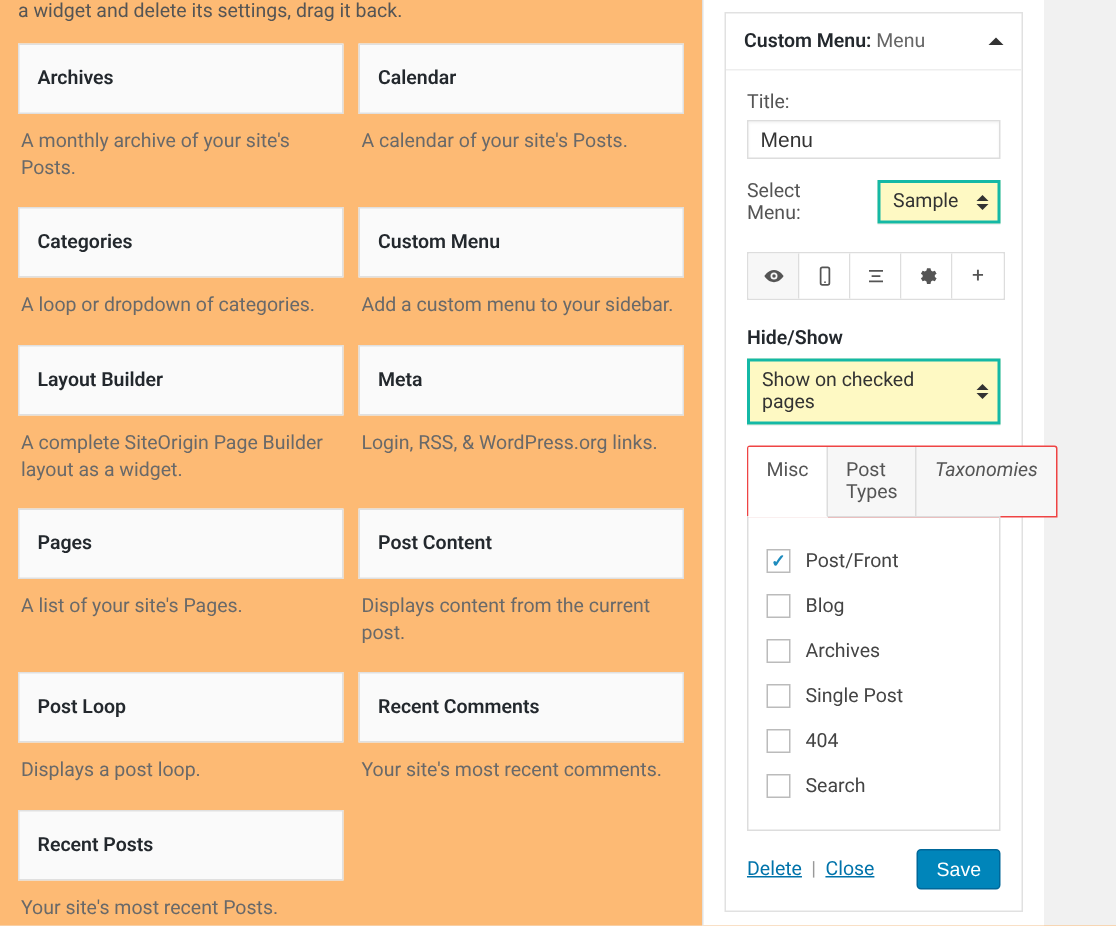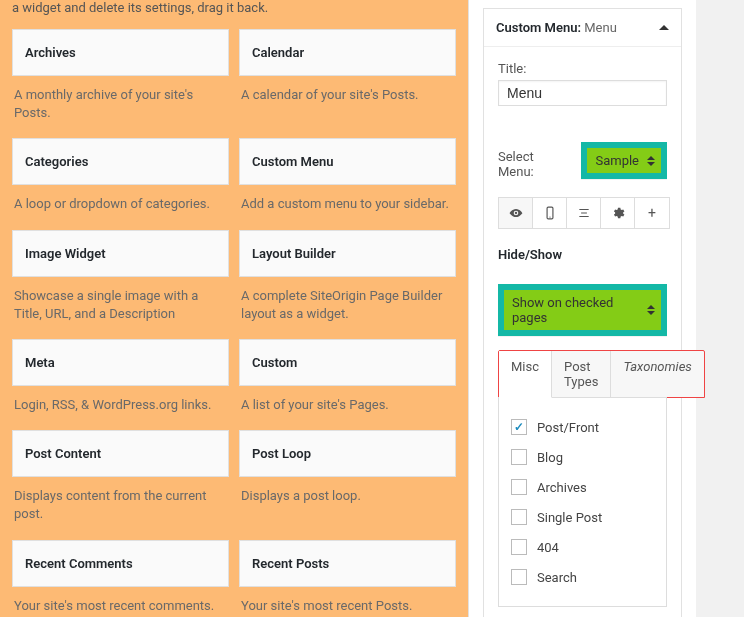--- a/index.html
+++ b/index.html
@@ -98,30 +98,29 @@
       width: 100%;
       padding: 4px 8px;
       font-size: 14px;
       border: 1px solid #ddd;
       box-shadow: inset 0 1px 2px rgba(0,0,0,0.05);
       background: #fff;
       color: #333;
     }
     .row-inline {
       display: flex;
-      align-items: flex-end;
+      align-items: flex-start;
       gap: 23px;
       margin-top: 14px;
     }
     .select-wrap {
       position: relative;
-      border: 6px solid #14b8a6;
-      background: #84cc16;
+      border: 2px solid #14b8a6;
+      background: #fef9c3;
       box-shadow: 0 1px 0 rgba(0,0,0,0.05);
-      margin-top: 22px;
     }
     .select-wrap.small {
       width: 94px;
     }
     .select-wrap.full {
       width: 100%;
     }
     .select-value {
       padding: 5px 22px 5px 8px;
       font-size: 13px;
@@ -285,39 +284,33 @@
       <div class="widget-desc">A loop or dropdown of categories.</div>
     </div>
     <div class="widget-item">
       <div class="widget-header">
           <div class="widget-title">Custom Menu</div>
         </div>
       <div class="widget-desc">Add a custom menu to your sidebar.</div>
     </div>
     <div class="widget-item">
       <div class="widget-header">
-          <div class="widget-title">Image Widget</div>
-        </div>
-      <div class="widget-desc">Showcase a single image with a Title, URL, and a Description</div>
-    </div>
-    <div class="widget-item">
-      <div class="widget-header">
           <div class="widget-title">Layout Builder</div>
         </div>
       <div class="widget-desc">A complete SiteOrigin Page Builder layout as a widget.</div>
     </div>
     <div class="widget-item">
       <div class="widget-header">
           <div class="widget-title">Meta</div>
         </div>
       <div class="widget-desc">Login, RSS, &amp; WordPress.org links.</div>
     </div>
     <div class="widget-item">
       <div class="widget-header">
-          <div class="widget-title">Custom</div>
+          <div class="widget-title">Pages</div>
         </div>
       <div class="widget-desc">A list of your site's Pages.</div>
     </div>
     <div class="widget-item">
       <div class="widget-header">
           <div class="widget-title">Post Content</div>
         </div>
       <div class="widget-desc">Displays content from the current post.</div>
     </div>
     <div class="widget-item">

